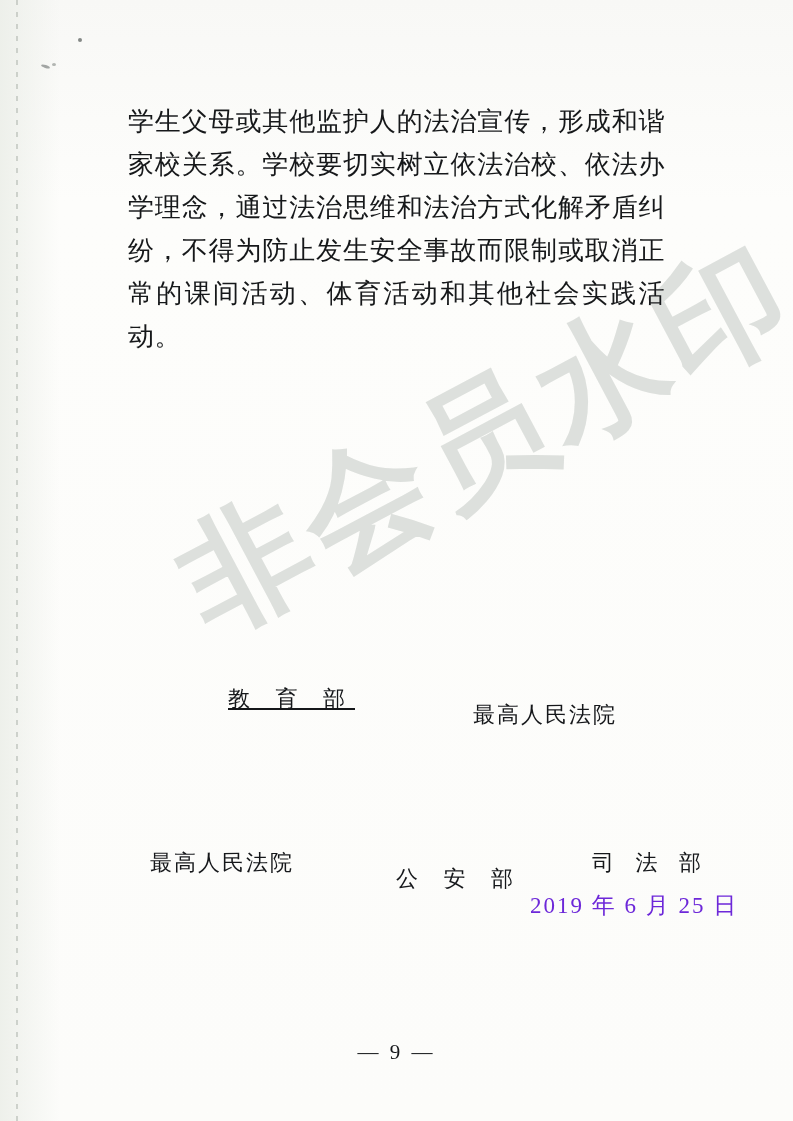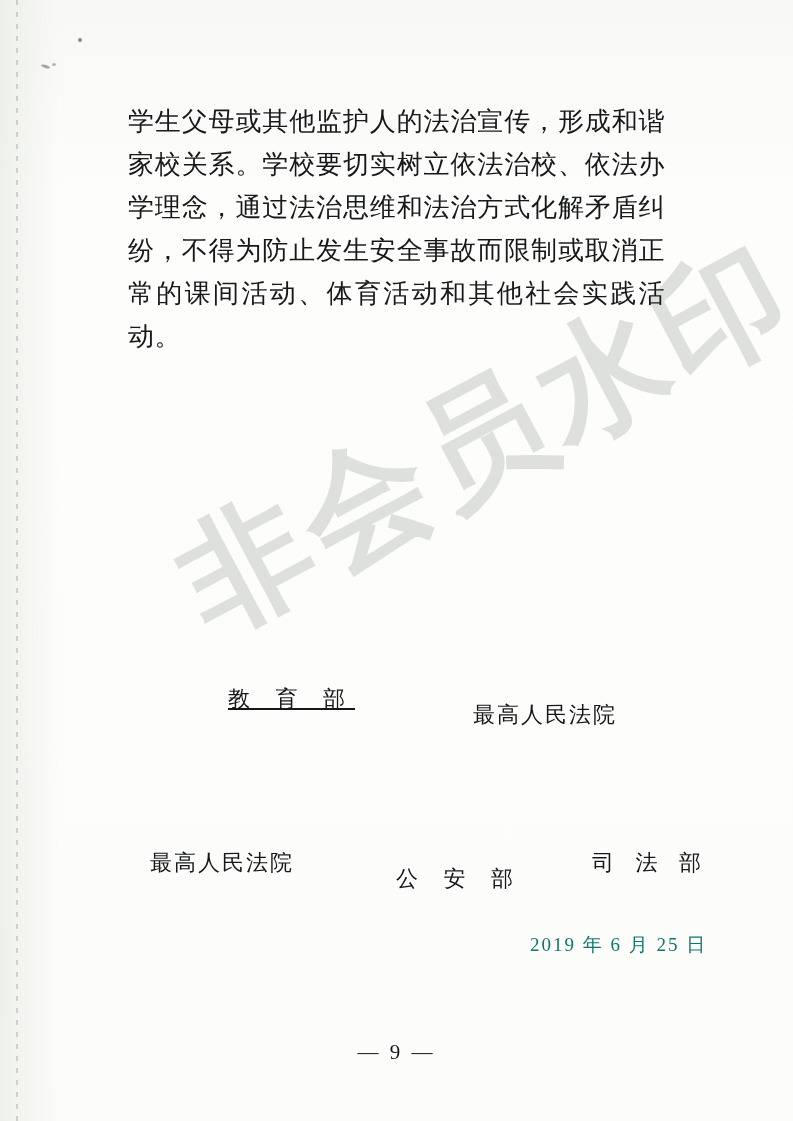--- a/index.html
+++ b/index.html
@@ -142,24 +142,24 @@
   .sig-row-2 .c {
     position: absolute;
     left: 464px;
     top: 0;
     letter-spacing: 8px;
     white-space: nowrap;
   }
   .date-line {
     position: absolute;
     left: 530px;
-    top: 932px;
-    font-size: 19px;
+    top: 890px;
+    font-size: 23px;
     letter-spacing: 2px;
-    color: #0f766e;
+    color: #6d28d9;
     white-space: nowrap;
   }
   .page-number {
     position: absolute;
     left: 0;
     top: 1040px;
     width: 793px;
     text-align: center;
     font-size: 21px;
     color: #15171a;

